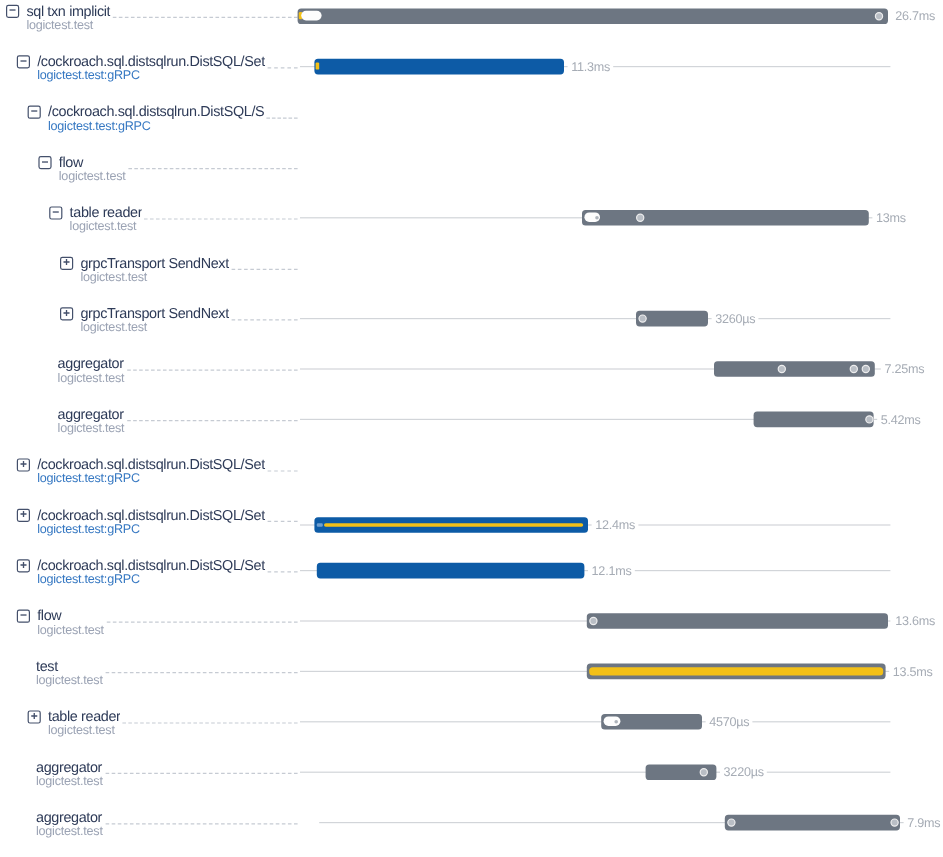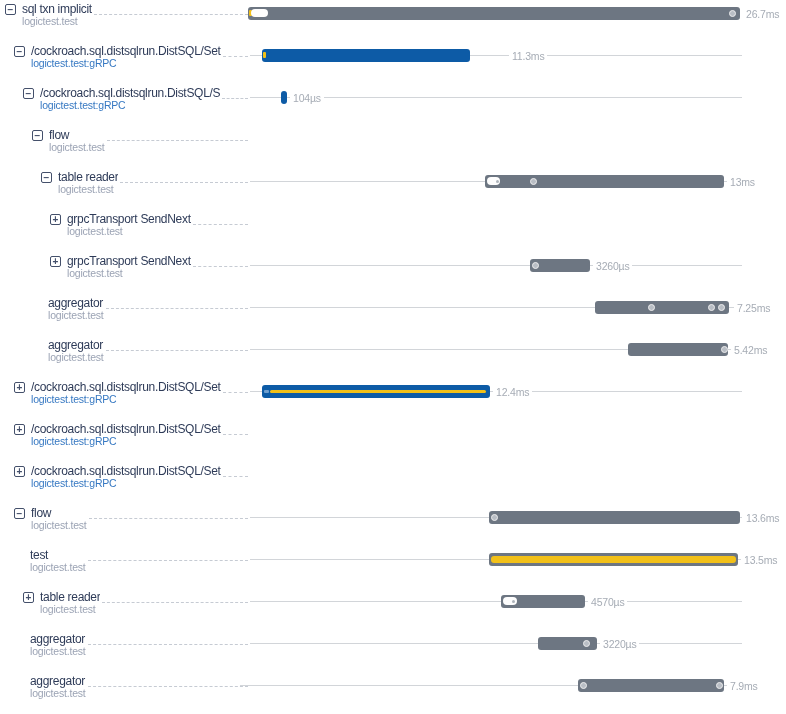--- a/index.html
+++ b/index.html
@@ -69,37 +69,32 @@
         <div class="name">/cockroach.sql.distsqlrun.DistSQL/Set</div>
         <div class="sub link">logictest.test:gRPC</div>
       </div>
       <div class="leader"></div>
     </div>
     <div class="timeline" style="left: 250px; width: 492px;">
       <div class="tl-line" style="width: 492px;"></div>
       <div class="bar blue" style="left: 12px; width: 208px;">
           <div class="marker-tick"></div>
         </div>
-      <div class="duration" style="left: 223px; margin-left: 36px;">11.3ms</div>
+      <div class="duration" style="left: 223px;">11.3ms</div>
     </div>
   </div>
 
   <div class="row" style="top: 84px;">
     <div class="label-line" style="padding-left: 23px;">
       <span class="toggle">−</span>
       <div class="texts">
         <div class="name">/cockroach.sql.distsqlrun.DistSQL/S</div>
         <div class="sub link">logictest.test:gRPC</div>
       </div>
       <div class="leader"></div>
-    </div>
-    <div class="timeline" style="left: 250px; width: 492px;">
-      <div class="tl-line" style="width: 492px;"></div>
-      <div class="bar blue" style="left: 31px; width: 6px;"></div>
-      <div class="duration" style="left: 40px;">104µs</div>
     </div>
   </div>
 
   <div class="row" style="top: 126px;">
     <div class="label-line" style="padding-left: 32px;">
       <span class="toggle">−</span>
       <div class="texts">
         <div class="name">flow</div>
         <div class="sub">logictest.test</div>
       </div>
@@ -196,21 +191,21 @@
 
   <div class="row" style="top: 378px;">
     <div class="label-line" style="padding-left: 14px;">
       <span class="toggle">+</span>
       <div class="texts">
         <div class="name">/cockroach.sql.distsqlrun.DistSQL/Set</div>
         <div class="sub link">logictest.test:gRPC</div>
       </div>
       <div class="leader"></div>
     </div>
-    <div class="timeline" style="left: 250px; width: 492px;">
+    <div class="timeline" style="left: 250px; width: 492px; margin-top: 46px;">
       <div class="tl-line" style="width: 492px;"></div>
       <div class="bar blue" style="left: 12px; width: 228px;">
           <div class="stripe thin"></div>
           <div class="marker-dash" style="left: 2px;"></div>
         </div>
       <div class="duration" style="left: 243px;">12.4ms</div>
     </div>
   </div>
 
   <div class="row" style="top: 420px;">
@@ -226,20 +221,25 @@
 
   <div class="row" style="top: 462px;">
     <div class="label-line" style="padding-left: 14px;">
       <span class="toggle">+</span>
       <div class="texts">
         <div class="name">/cockroach.sql.distsqlrun.DistSQL/Set</div>
         <div class="sub link">logictest.test:gRPC</div>
       </div>
       <div class="leader"></div>
     </div>
+    <div class="timeline" style="left: 250px; width: 492px;">
+      <div class="tl-line" style="width: 492px;"></div>
+      <div class="bar blue" style="left: 14px; width: 223px;"></div>
+      <div class="duration" style="left: 240px;">12.1ms</div>
+    </div>
   </div>
 
   <div class="row" style="top: 504px;">
     <div class="label-line" style="padding-left: 14px;">
       <span class="toggle">−</span>
       <div class="texts">
         <div class="name">flow</div>
         <div class="sub">logictest.test</div>
       </div>
       <div class="leader"></div>
@@ -310,21 +310,21 @@
 
   <div class="row" style="top: 672px;">
     <div class="label-line" style="padding-left: 30px;">
 
       <div class="texts">
         <div class="name">aggregator</div>
         <div class="sub">logictest.test</div>
       </div>
       <div class="leader"></div>
     </div>
-    <div class="timeline" style="left: 240px; width: 492px;">
+    <div class="timeline" style="left: 266px; width: 492px;">
       <div class="tl-line" style="width: 492px;"></div>
       <div class="bar gray" style="left: 338px; width: 146px;">
           <div class="marker-dot" style="left: 2px;"></div>
           <div class="marker-dot" style="left: 138px;"></div>
         </div>
       <div class="duration" style="left: 487px;">7.9ms</div>
     </div>
   </div>
 </div>
 

